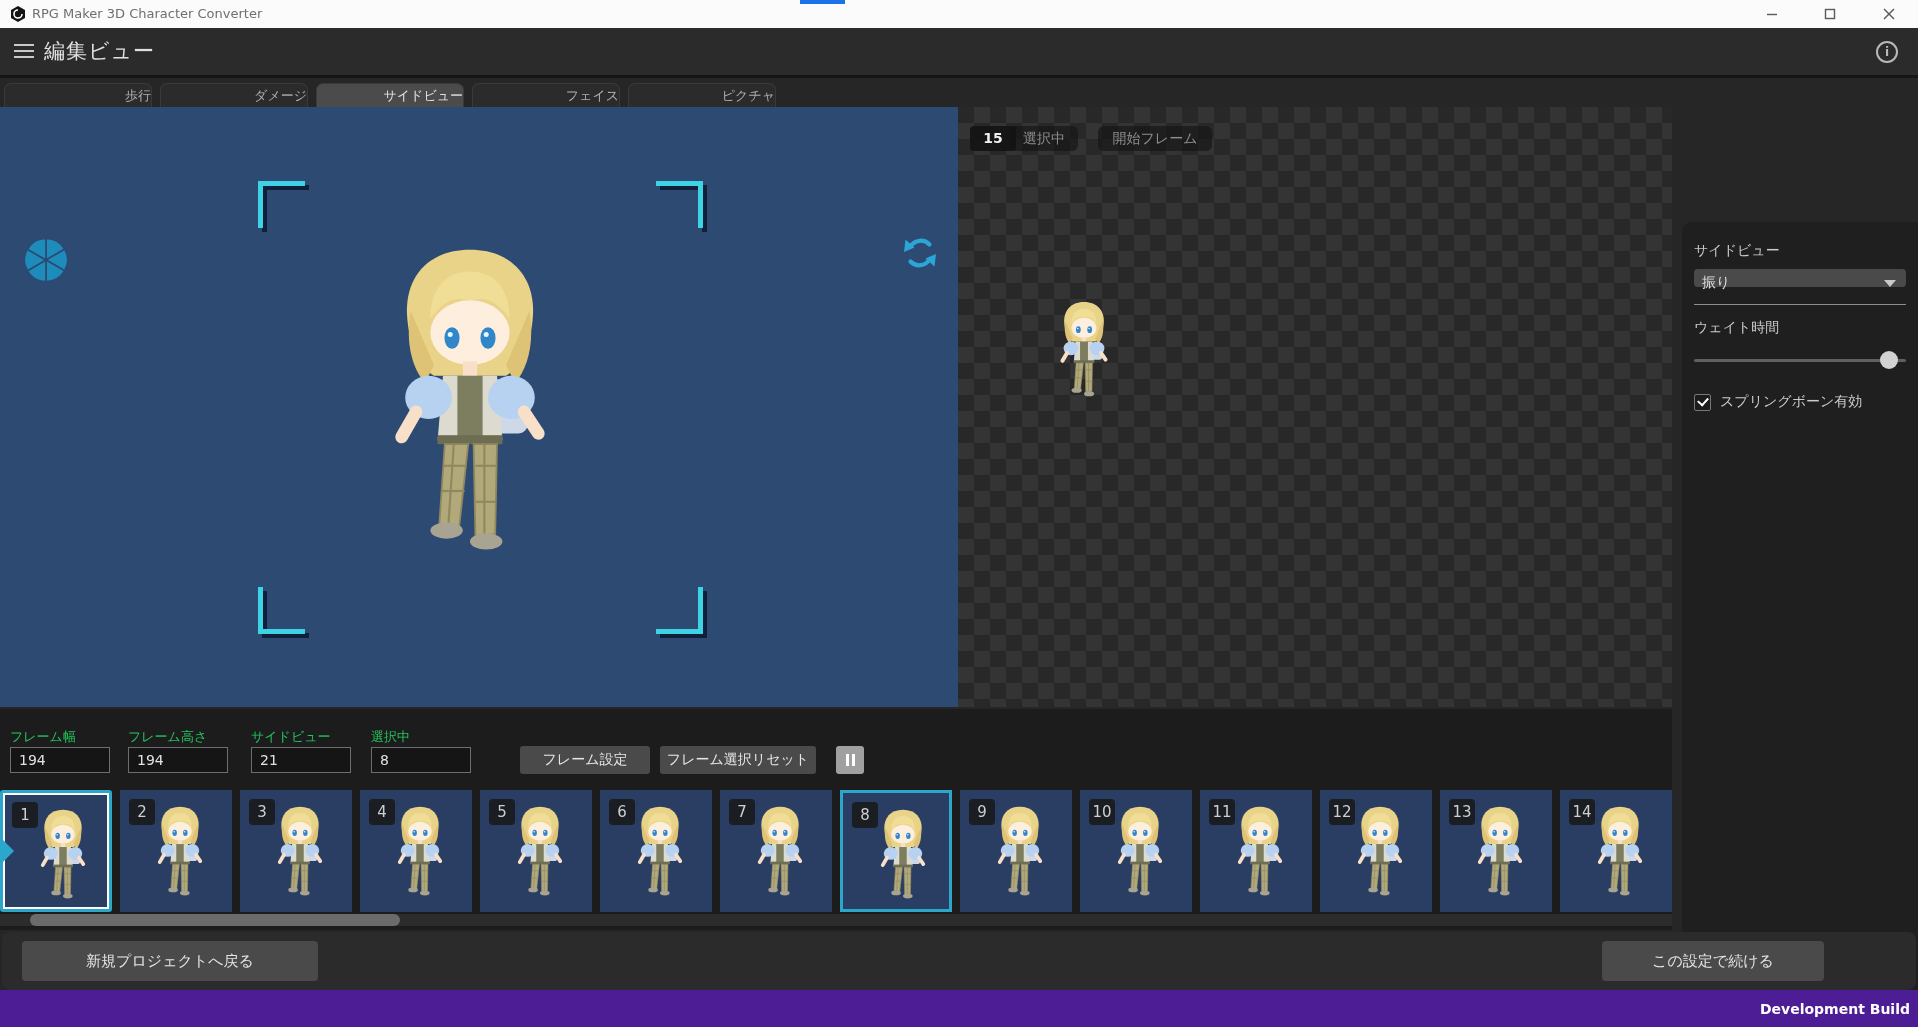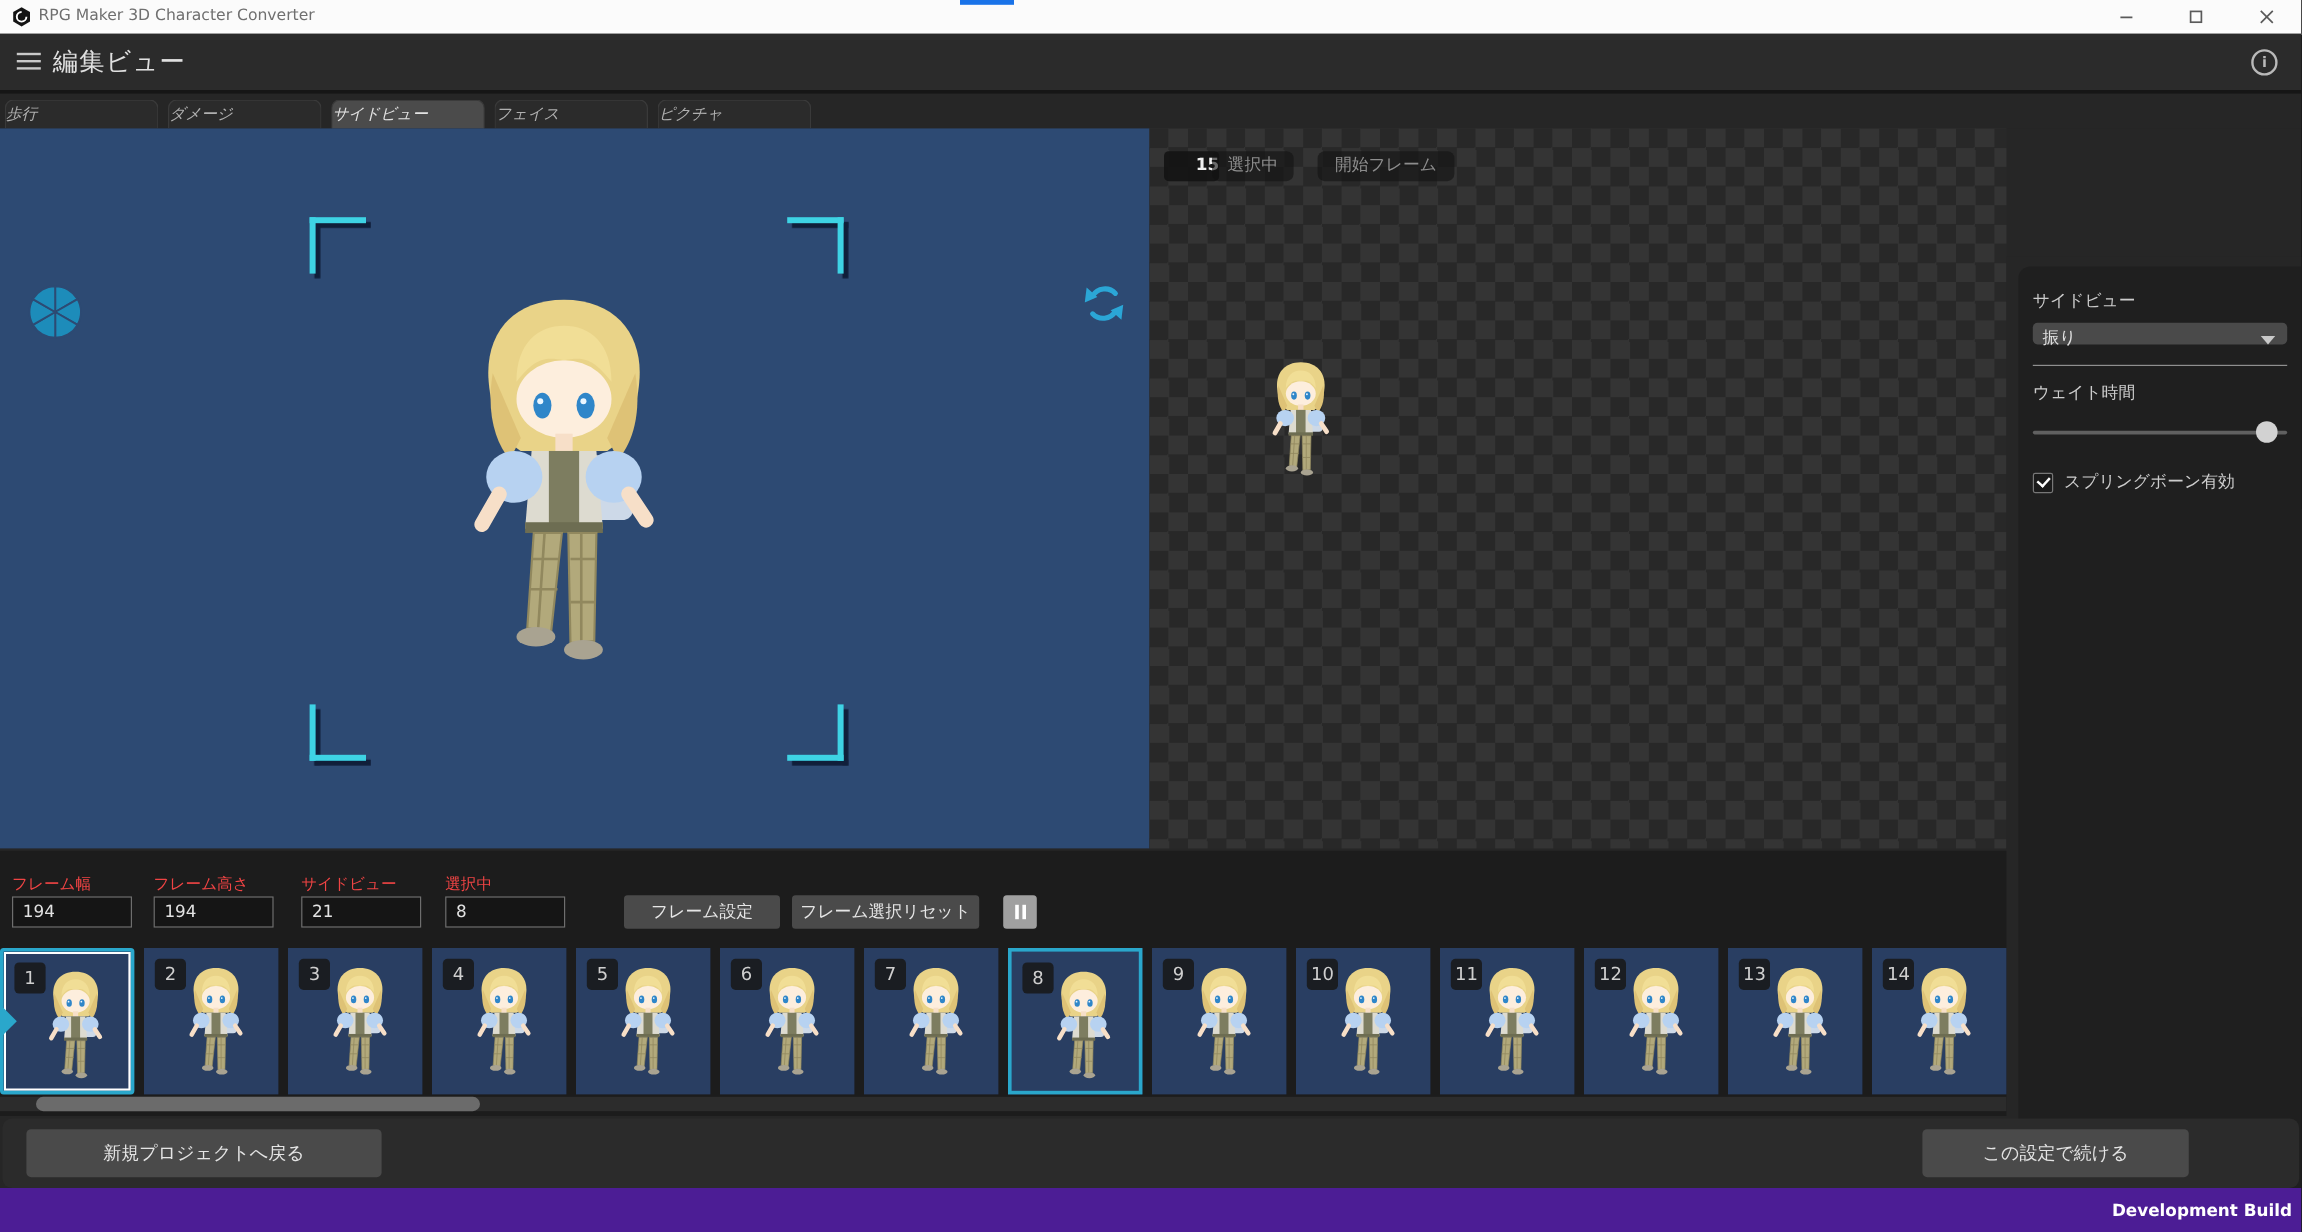--- a/index.html
+++ b/index.html
@@ -18,40 +18,40 @@
   .header{position:absolute;left:0;top:28px;width:1918px;height:47px;background:#2b2b2b;}
   .burger{position:absolute;left:14px;top:16px;width:20px;height:15px;cursor:pointer;}
   .burger span{display:block;height:2px;background:#c9c9c9;margin-bottom:4px;}
   .htitle{position:absolute;left:44px;top:0;height:47px;line-height:47px;font-size:21px;color:#e0e0e0;letter-spacing:1px;}
   .infoicon{position:absolute;right:20px;top:13px;width:18px;height:18px;border:2px solid #b9b9b9;border-radius:50%;
             color:#b9b9b9;font-size:12px;font-weight:bold;text-align:center;line-height:18px;}
 
   
   .tabstrip{position:absolute;left:0;top:75px;width:1918px;height:32px;background:#262626;border-top:3px solid #161616;box-sizing:border-box;}
   .tabs{position:absolute;left:4px;top:5px;display:flex;gap:8px;}
-  .tab{width:128px;height:24px;background:#2b2b2b;border:1px solid #3a3a3a;border-bottom:none;
-       border-radius:7px 7px 0 0;color:#b0b0b0;font-size:13px;text-align:left;line-height:24px;box-sizing:border-box;font-style:italic;}
+  .tab{width:148px;height:24px;background:#2b2b2b;border:1px solid #3a3a3a;border-bottom:none;
+       border-radius:7px 7px 0 0;color:#b0b0b0;font-size:13px;text-align:right;line-height:24px;box-sizing:border-box;}
   .tab.active{background:#4b4b4b;color:#e2e2e2;}
 
   
   .main{position:absolute;left:0;top:107px;width:1918px;height:600px;}
   .canvas{position:absolute;left:0;top:0;width:958px;height:600px;background:#2d4a73;}
   .aperture{position:absolute;left:21px;top:128px;}
   .rotate{position:absolute;left:898px;top:124px;cursor:pointer;}
   .bracket{position:absolute;width:42px;height:42px;border:0 solid #3ed3e4;filter:drop-shadow(4px 4px 0 rgba(12,24,48,.85));}
   .bracket.tl{left:258px;top:74px;border-left-width:5px;border-top-width:5px;}
   .bracket.tr{left:656px;top:74px;border-right-width:5px;border-top-width:5px;}
   .bracket.bl{left:258px;top:480px;border-left-width:5px;border-bottom-width:5px;}
   .bracket.br{left:656px;top:480px;border-right-width:5px;border-bottom-width:5px;}
   .mainchar{position:absolute;left:362px;top:128px;width:216px;height:332px;}
 
   .previewpane{position:absolute;left:958px;top:0;width:714px;height:600px;background-color:#282828;
         background-image:repeating-conic-gradient(#343434 0% 25%, #282828 0% 50%);background-size:32px 32px;}
   .badge15{position:absolute;left:12px;top:19px;width:46px;height:25px;background:rgba(18,18,18,.85);border-radius:4px;
-           color:#f0f0f0;font-size:14px;font-weight:bold;text-align:right;line-height:25px;}
+           color:#f0f0f0;font-size:14px;font-weight:bold;text-align:center;line-height:25px;}
   .pill{position:absolute;top:19px;height:25px;background:rgba(18,18,18,.6);border-radius:6px;color:#8d8d8d;
         font-size:14px;text-align:center;line-height:25px;}
   .pill.sel{left:52px;width:68px;}
   .pill.start{left:140px;width:114px;}
   .minichar{position:absolute;left:92px;top:190px;width:68px;height:105px;}
 
   
   .rightcol{position:absolute;left:1672px;top:107px;width:246px;height:823px;background:#262626;}
   .sidepanel{position:absolute;left:10px;top:8px;width:236px;height:815px;background:#1f1f1f;
              border-top-left-radius:10px;box-sizing:border-box;padding:14px 12px 0 12px;color:#cccccc;}
@@ -65,21 +65,21 @@
   .slidertrack{position:absolute;left:0;right:0;top:8px;height:3px;background:#606060;border-radius:2px;}
   .sliderhandle{position:absolute;top:0;width:18px;height:18px;border-radius:50%;background:#d2d2d2;cursor:pointer;}
   .checkrow{display:flex;align-items:center;margin-top:24px;}
   .checkbox{width:15px;height:15px;background:#1b1b1b;border:1px solid #777;border-radius:2px;position:relative;cursor:pointer;}
   .checkbox .tick{position:absolute;left:3px;top:2px;width:8px;height:5px;border-left:2px solid #fff;
                   border-bottom:2px solid #fff;transform:rotate(-48deg);}
   .checklabel{margin-left:9px;font-size:14px;color:#cccccc;}
 
   
   .bottom{position:absolute;left:0;top:709px;width:1672px;height:221px;background:#1c1c1c;}
-  .fieldlabel{position:absolute;top:19px;font-size:13px;color:#ef4444;white-space:nowrap;}
+  .fieldlabel{position:absolute;top:19px;font-size:13px;color:#22c55e;white-space:nowrap;}
   .fieldinput{position:absolute;top:38px;width:100px;height:24px;background:#151515;border:1px solid #6e6e6e;
               color:#e2e2e2;font-size:14px;padding:12px 8px;box-sizing:border-box;font-family:inherit;}
   .cbtn{position:absolute;top:37px;height:28px;background:#4a4a4a;border:none;border-radius:3px;color:#e6e6e6;
         font-size:14px;font-family:inherit;cursor:pointer;}
   .pausebtn{position:absolute;left:836px;top:37px;width:28px;height:28px;background:#a0a0a0;border-radius:3px;
             display:flex;align-items:center;justify-content:center;gap:3px;cursor:pointer;}
   .pausebtn i{display:block;width:3px;height:12px;background:#fff;}
 
   .filmstrip{position:absolute;left:0;top:81px;display:flex;gap:8px;}
   .cell{position:relative;width:112px;height:122px;background:#293e62;box-sizing:border-box;flex:none;}

